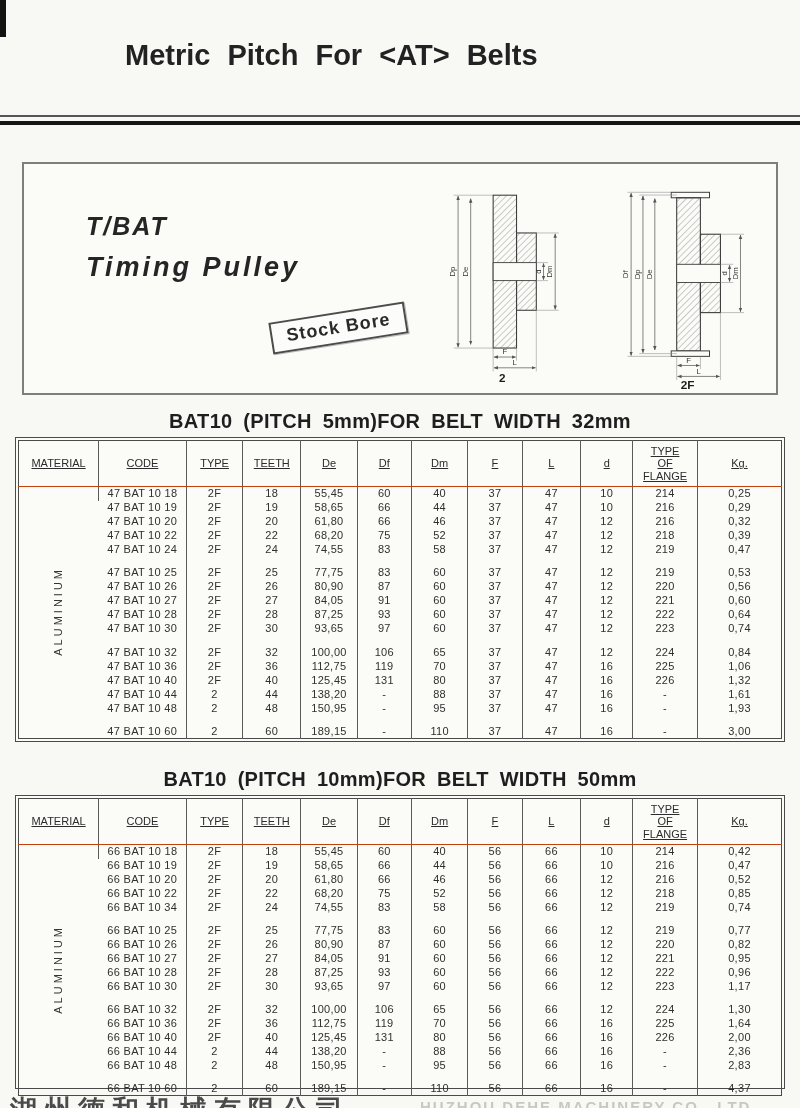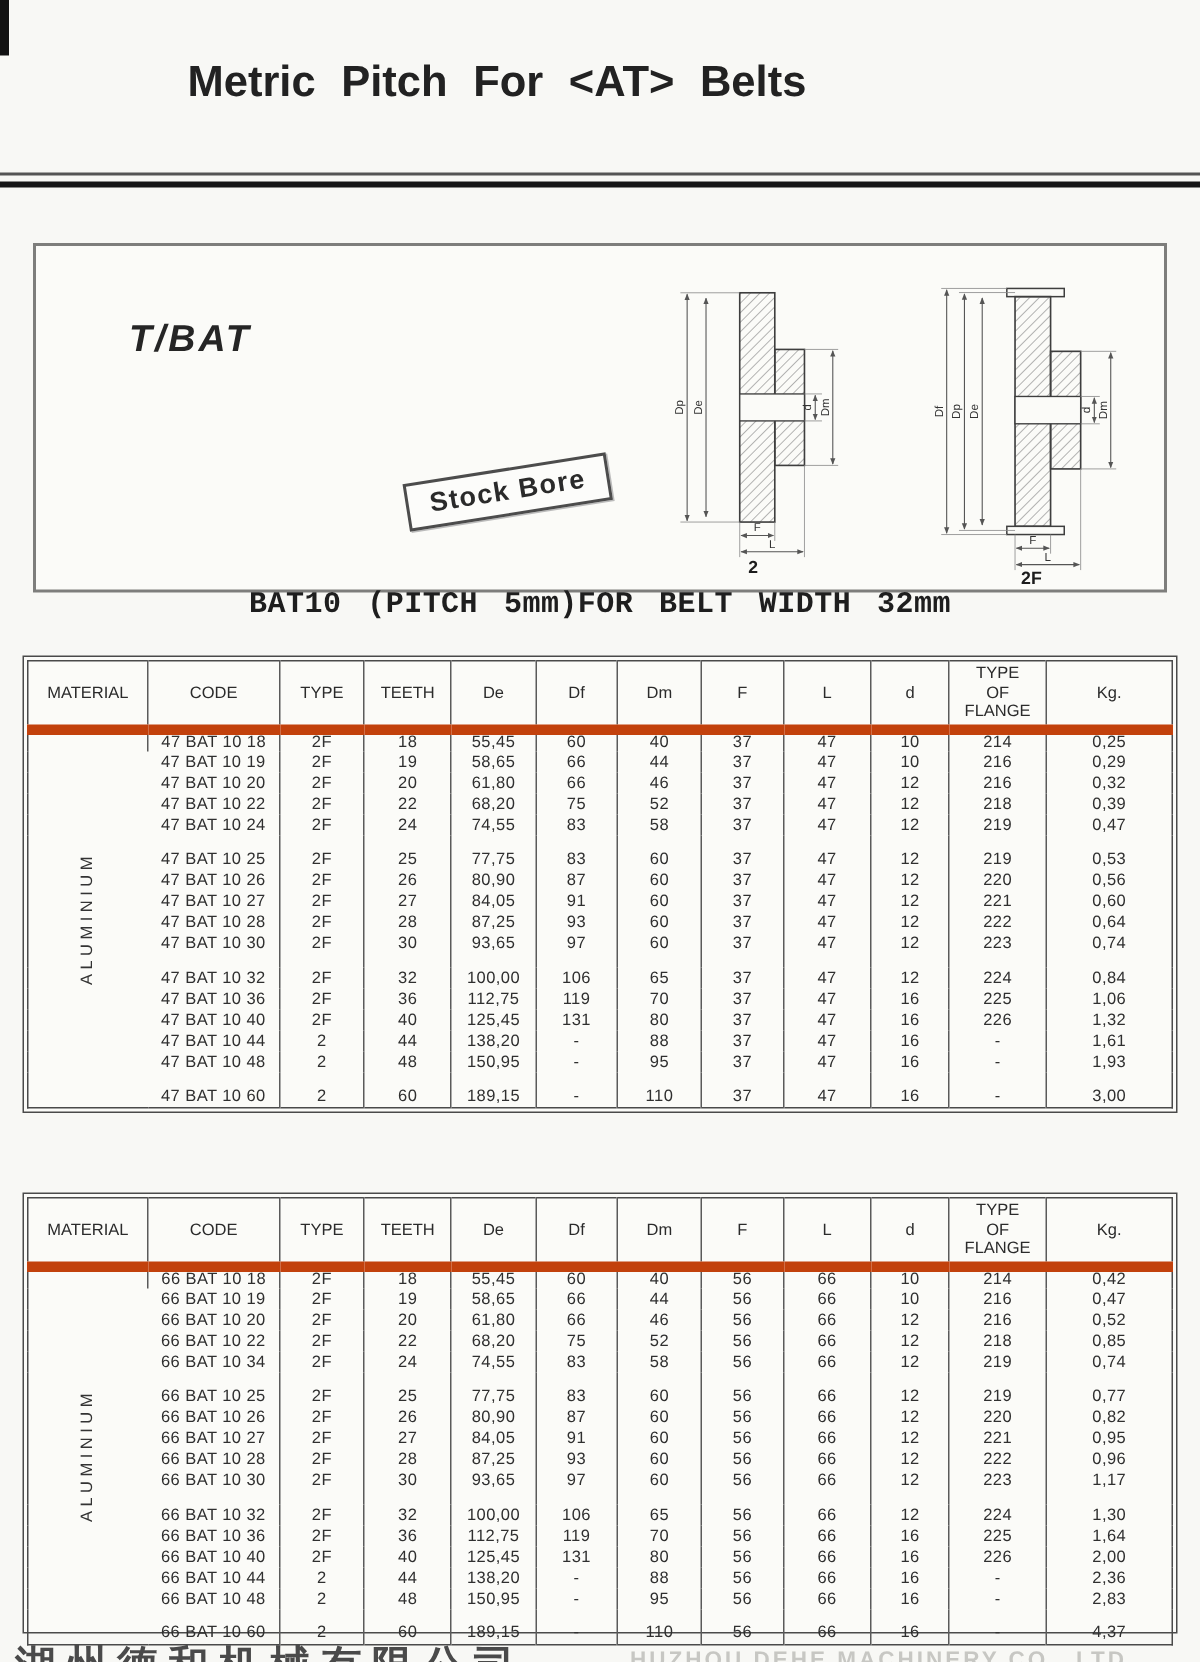--- a/index.html
+++ b/index.html
@@ -28,32 +28,32 @@
     font-size:18px; font-weight:700; letter-spacing:1px; color:#2a2a2a;
     box-shadow:1px 1px 0 #bbb; }
   .diag { position:absolute; }
   #diag1 { left:426px; top:24px; height:196px; }
   #diag2 { left:598px; top:21px; height:206px; }
   .diag text { font-family:"Liberation Sans", sans-serif; font-size:8.5px; fill:#333; }
   .diag text.big { font-size:13px; font-weight:700; fill:#1c1c1c; }
 
   .table-title { position:absolute; left:15px; width:770px; text-align:center;
     font-size:20px; font-weight:700; letter-spacing:0.3px; word-spacing:5px; color:#1e1e1e; }
-  #title1 { top:392px;font-family:Liberation Mono, monospace; }
+  #title1 { top:410px; }
   #title2 { top:768px; }
 
   .table-wrap { position:absolute; left:15px; width:770px; border:1.5px solid #4a4a4a;
     padding:2px; background:#fbfbf8; }
   #twrap1 { top:437px; height:305px; }
   #twrap2 { top:795px; height:294px; }
   table.t { width:100%; height:100%; border-collapse:collapse; table-layout:fixed;
     border:1px solid #4a4a4a; }
   table.t th { font-weight:400; font-size:11px; color:#2b2b2b; text-align:center;
-    vertical-align:middle; border-left:1px solid #5a5a5a; border-bottom:7px solid #c2410c;
-    height:46px; white-space:pre-line; line-height:1.15; }
+    vertical-align:middle; border-left:1px solid #5a5a5a; border-bottom:1px solid #c2410c;
+    height:46px; white-space:pre-line; line-height:1.15;text-decoration:underline; }
   table.t th:first-child { border-left:none; }
   table.t td { font-size:11px; color:#2f2f2f; text-align:center; vertical-align:middle;
     border-left:1px solid #5a5a5a; height:14px; line-height:1; letter-spacing:0.3px; }
   table.t td:first-child { border-left:none; }
   table.t tr.gap td { height:9px; }
   table.t td.material { width:10.5%; }
   table.t td.material span { display:inline-block; writing-mode:vertical-rl;
     transform:rotate(180deg); font-size:11px; letter-spacing:3px; color:#333; }
 
   .footer-cn { position:absolute; left:10px; top:1092px; font-size:27px; font-weight:700;
@@ -69,20 +69,21 @@
   <div class="corner-mark"></div>
 
   <div class="hdr-title">
     <div>Metric Pitch For &lt;AT&gt; Belts</div>
   </div>
   <div class="rule-thin"></div>
   <div class="rule-thick"></div>
 
   <div class="intro-box">
     <div class="series-label">T/BAT</div>
+    <div class="pulley-name">Timing Pulley</div>
     <div class="stock-badge">Stock Bore</div>
 
     <svg id="diag1" class="diag" viewBox="0 0 124 218">
       <defs>
         <pattern id="hatch" patternUnits="userSpaceOnUse" width="5" height="5" patternTransform="rotate(45)">
           <line x1="0" y1="0" x2="0" y2="5" stroke="#909090" stroke-width="1"></line>
         </pattern>
         <marker id="arr" viewBox="0 0 10 10" refX="9" refY="5" markerWidth="6" markerHeight="6" orient="auto-start-reverse">
           <path d="M0,1 L10,5 L0,9 z" fill="#555"></path>
         </marker>
@@ -442,20 +443,21 @@
             <td>37</td>
             <td>47</td>
             <td>16</td>
             <td>-</td>
             <td>3,00</td>
           </tr>
         </tbody>
     </table>
   </div>
 
+  <div class="table-title" id="title2">BAT10 (PITCH 10mm)FOR  BELT  WIDTH 50mm</div>
   <div class="table-wrap" id="twrap2">
     <table class="t">
       <colgroup>
         <col style="width:10.5%">
           <col style="width:11.5%">
           <col style="width:7.4%">
           <col style="width:7.6%">
         <col style="width:7.4%">
           <col style="width:7.1%">
           <col style="width:7.4%">

